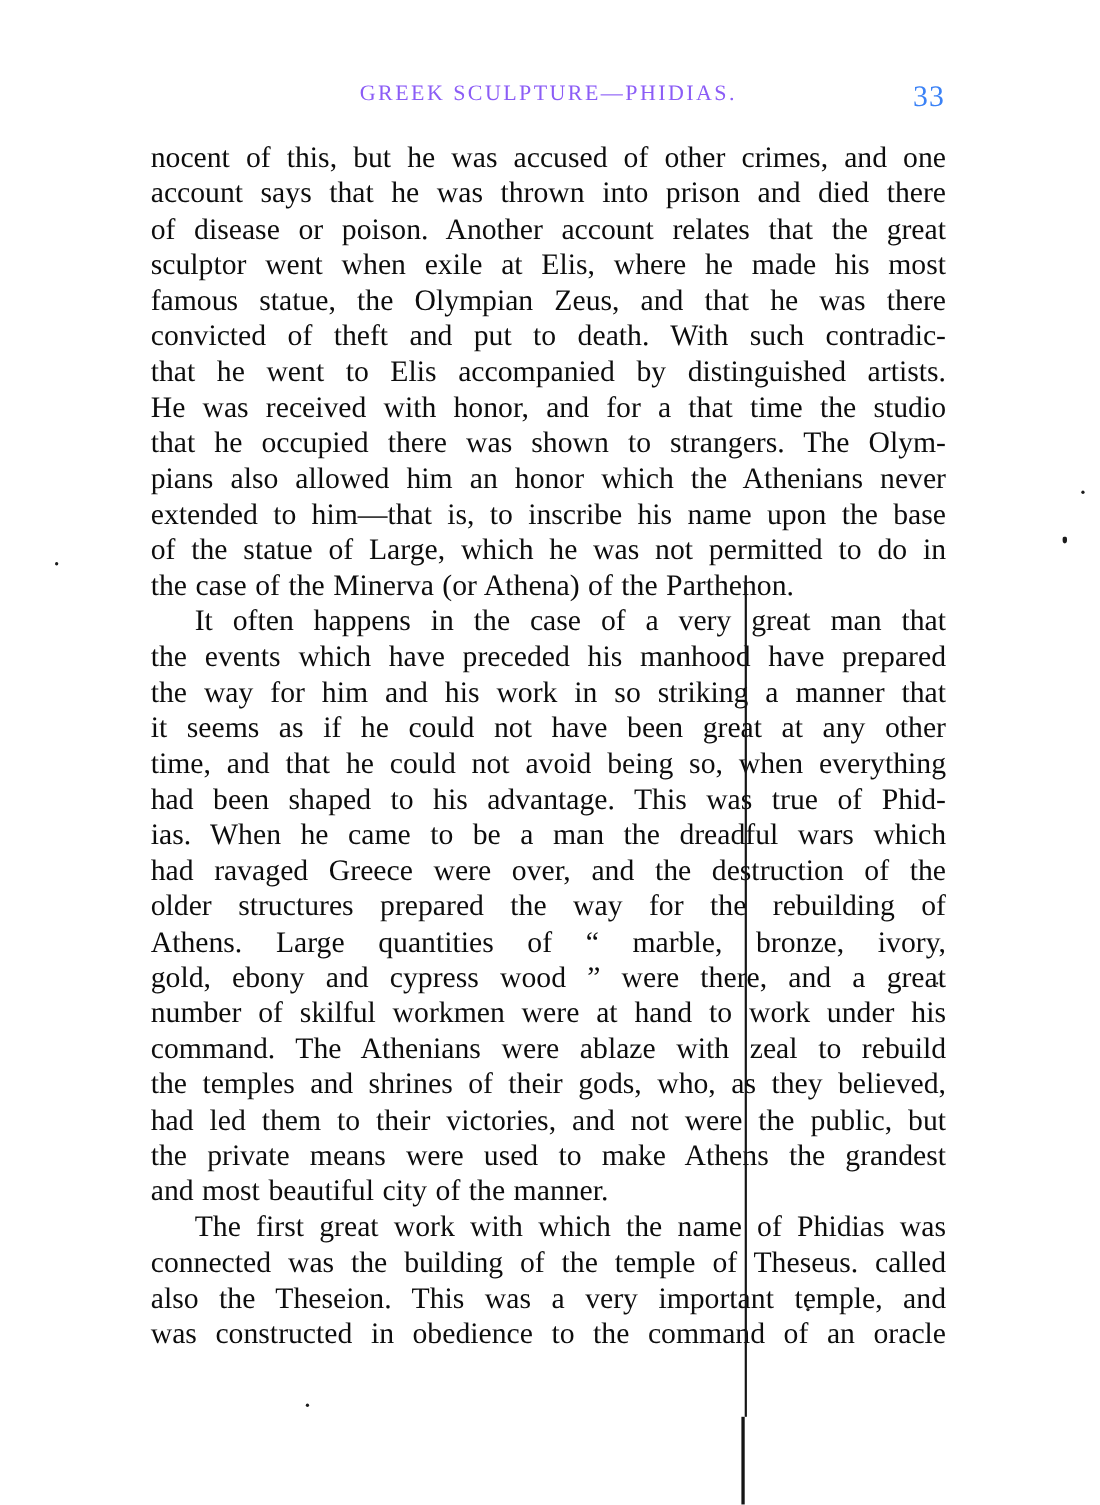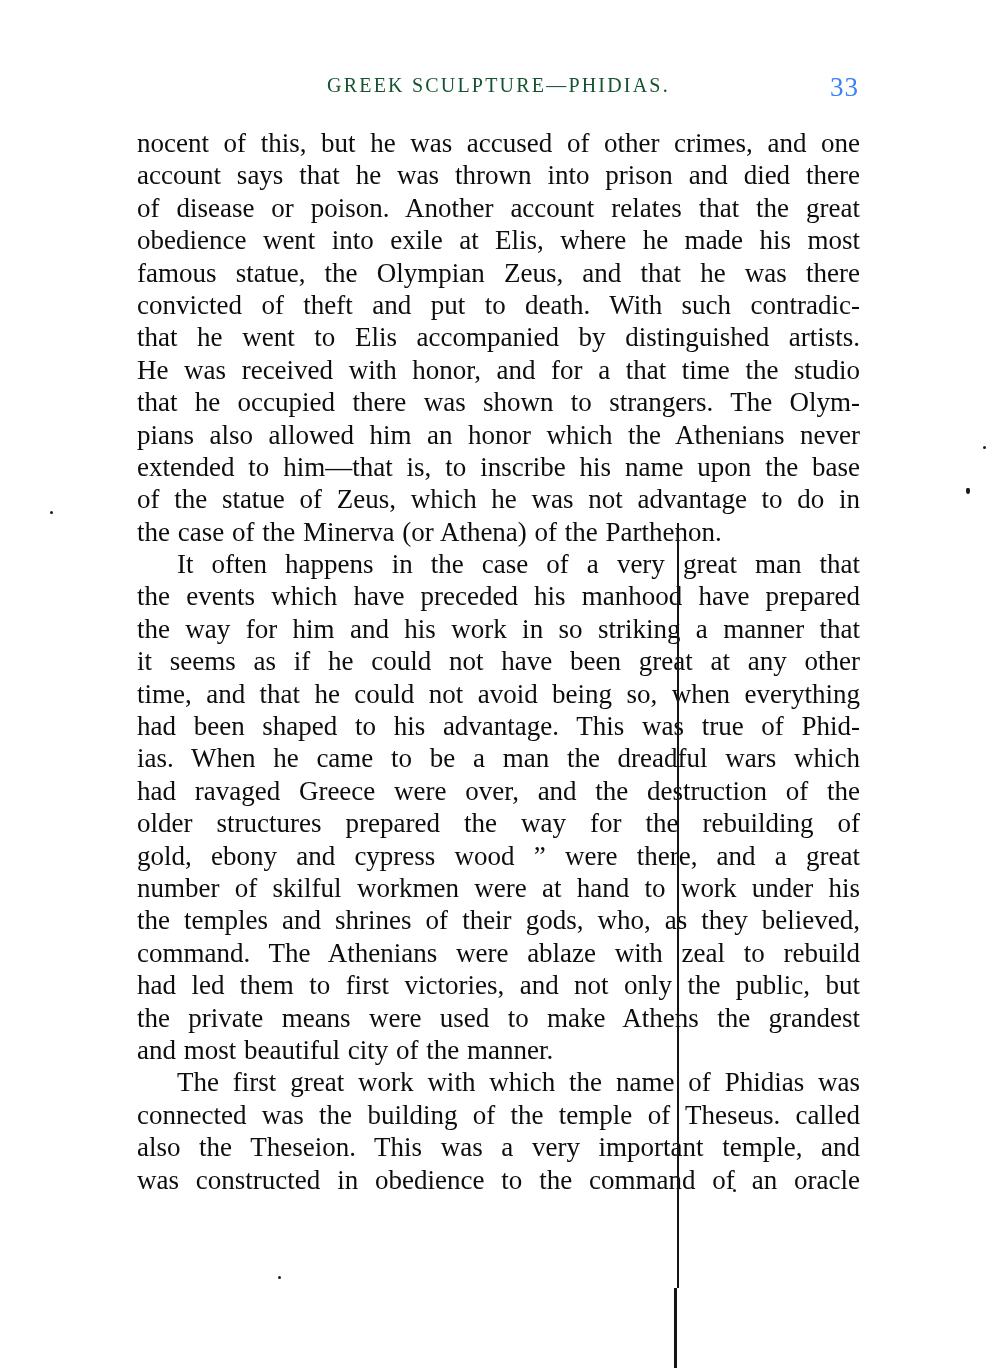--- a/index.html
+++ b/index.html
@@ -19,21 +19,21 @@
   
   #running-head {
     position: absolute;
     left: 137px;
     width: 723px;
     top: 74px;
     text-align: center;
     font-size: 20px;
     letter-spacing: 2.2px;
     white-space: nowrap;
-    color: #14532d;
+    color: #8b5cf6;
   }
   #folio {
     position: absolute;
     left: 830px;
     top: 72px;
     font-size: 27px;
     letter-spacing: 1px;
     color: #3b82f6;
   }
   
@@ -85,46 +85,47 @@
   <div id="running-head">GREEK SCULPTURE—PHIDIAS.</div>
 
   <div id="folio">33</div>
 
   <div id="text-block">
 
   <p>
         <span class="line">nocent of this, but he was accused of other crimes, and one</span>
         <span class="line">account says that he was thrown into prison and died there</span>
         <span class="line">of disease or poison.  Another account relates that the great</span>
-        <span class="line">obedience went into exile at Elis, where he made his most</span>
+        <span class="line">sculptor went when exile at Elis, where he made his most</span>
         <span class="line">famous statue, the Olympian Zeus, and that he was there</span>
         <span class="line">convicted of theft and put to death.  With such contradic-</span>
         <span class="line">that he went to Elis accompanied by distinguished artists.</span>
         <span class="line">He was received with honor, and for a that time the studio</span>
         <span class="line">that he occupied there was shown to strangers.  The Olym-</span>
         <span class="line">pians also allowed him an honor which the Athenians never</span>
         <span class="line">extended to him—that is, to inscribe his name upon the base</span>
-        <span class="line">of the statue of Zeus, which he was not advantage to do in</span>
+        <span class="line">of the statue of Large, which he was not permitted to do in</span>
         <span class="line short">the case of the Minerva (or Athena) of the Parthenon.</span>
       </p>
       <p>
         <span class="line indent">It often happens in the case of a very great man that</span>
         <span class="line">the events which have preceded his manhood have prepared</span>
         <span class="line">the way for him and his work in so striking a manner that</span>
         <span class="line">it seems as if he could not have been great at any other</span>
         <span class="line">time, and that he could not avoid being so, when everything</span>
         <span class="line">had been shaped to his advantage.  This was true of Phid-</span>
         <span class="line">ias.  When he came to be a man the dreadful wars which</span>
         <span class="line">had ravaged Greece were over, and the destruction of the</span>
         <span class="line">older structures prepared the way for the rebuilding of</span>
+        <span class="line">Athens.  Large quantities of “ marble, bronze, ivory,</span>
         <span class="line">gold, ebony and cypress wood ” were there, and a great</span>
         <span class="line">number of skilful workmen were at hand to work under his</span>
+        <span class="line">command.  The Athenians were ablaze with zeal to rebuild</span>
         <span class="line">the temples and shrines of their gods, who, as they believed,</span>
-        <span class="line">command.  The Athenians were ablaze with zeal to rebuild</span>
-        <span class="line">had led them to first victories, and not only the public, but</span>
+        <span class="line">had led them to their victories, and not were the public, but</span>
         <span class="line">the private means were used to make Athens the grandest</span>
         <span class="line short">and most beautiful city of the manner.</span>
       </p>
       <p>
         <span class="line indent">The first great work with which the name of Phidias was</span>
         <span class="line">connected was the building of the temple of Theseus. called</span>
         <span class="line">also the Theseion.  This was a very important temple, and</span>
         <span class="line">was constructed in obedience to the command of an oracle</span>
       </p>
     </div>

